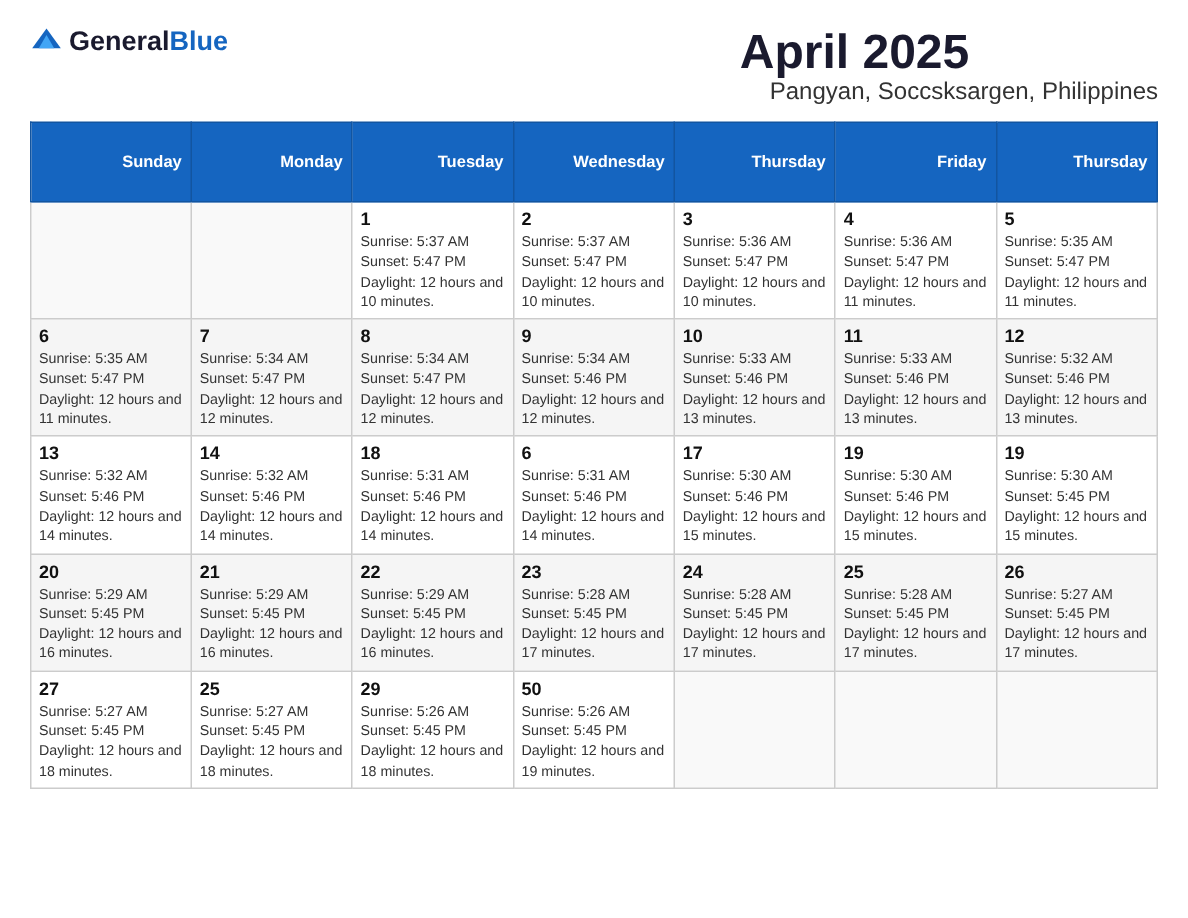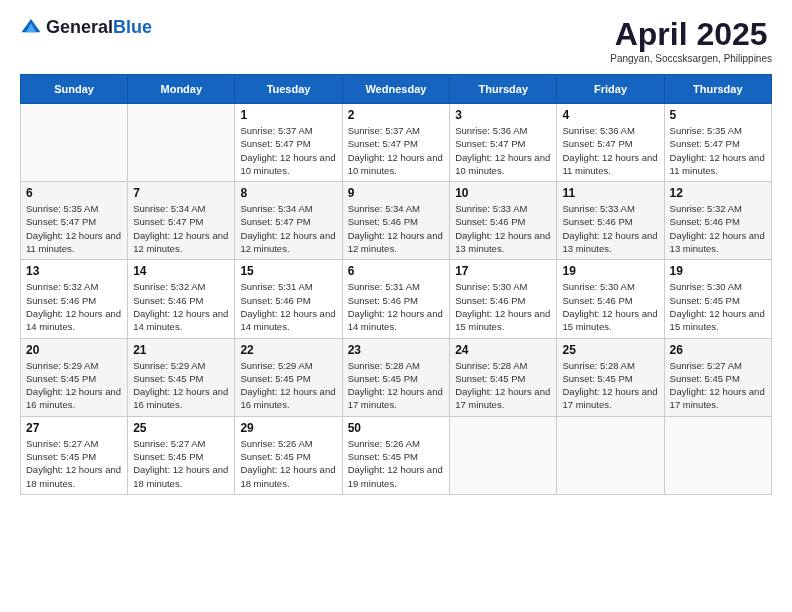--- a/index.html
+++ b/index.html
@@ -29,41 +29,42 @@
     .logo-text-blue {
       font-size: 18px;
       font-weight: bold;
       color: #1565c0;
     }
     .logo-icon {
       width: 22px;
       height: 22px;
     }
     .title-block {
-      text-align: center;
+      text-align: left;
     }
     .month-title {
       font-size: 32px;
       font-weight: bold;
       color: #1a1a2e;
     }
     .location-title {
-      font-size: 10px;
+      font-size: 16px;
       color: #333;
+      margin-left: 20px;
     }
     table {
       width: 100%;
       border-collapse: collapse;
       font-size: 10px;
     }
     thead th {
       background-color: #1565c0;
       color: #fff;
-      text-align: center;
-      padding: 8px 6px;
+      text-align: right;
+      padding: 20px 6px;
       font-size: 11px;
       font-weight: bold;
       border: 1px solid #1255a0;
     }
     td {
       border: 1px solid #ccc;
       vertical-align: top;
       padding: 4px 5px;
       width: 108px;
       height: 72px;
@@ -177,21 +178,21 @@
       <tr>
         <td>
           <span class="day-number">13</span>
           <div class="day-detail">Sunrise: 5:32 AM<br>Sunset: 5:46 PM<br>Daylight: 12 hours and 14 minutes.</div>
         </td>
         <td>
           <span class="day-number">14</span>
           <div class="day-detail">Sunrise: 5:32 AM<br>Sunset: 5:46 PM<br>Daylight: 12 hours and 14 minutes.</div>
         </td>
         <td>
-          <span class="day-number">15</span>
+          <span class="day-number">18</span>
           <div class="day-detail">Sunrise: 5:31 AM<br>Sunset: 5:46 PM<br>Daylight: 12 hours and 14 minutes.</div>
         </td>
         <td>
           <span class="day-number">6</span>
           <div class="day-detail">Sunrise: 5:31 AM<br>Sunset: 5:46 PM<br>Daylight: 12 hours and 14 minutes.</div>
         </td>
         <td>
           <span class="day-number">17</span>
           <div class="day-detail">Sunrise: 5:30 AM<br>Sunset: 5:46 PM<br>Daylight: 12 hours and 15 minutes.</div>
         </td>

